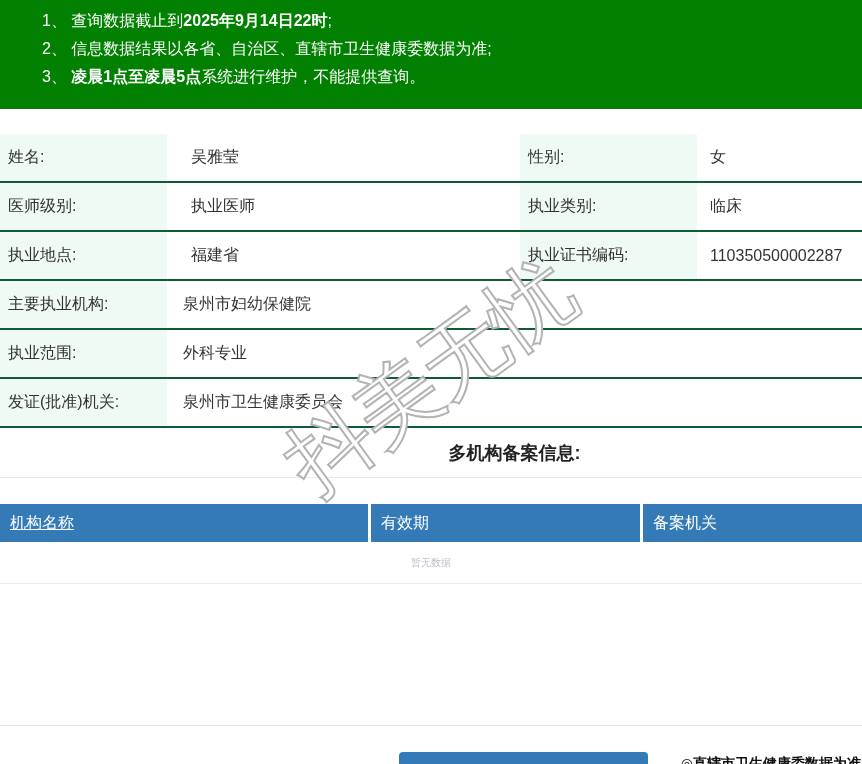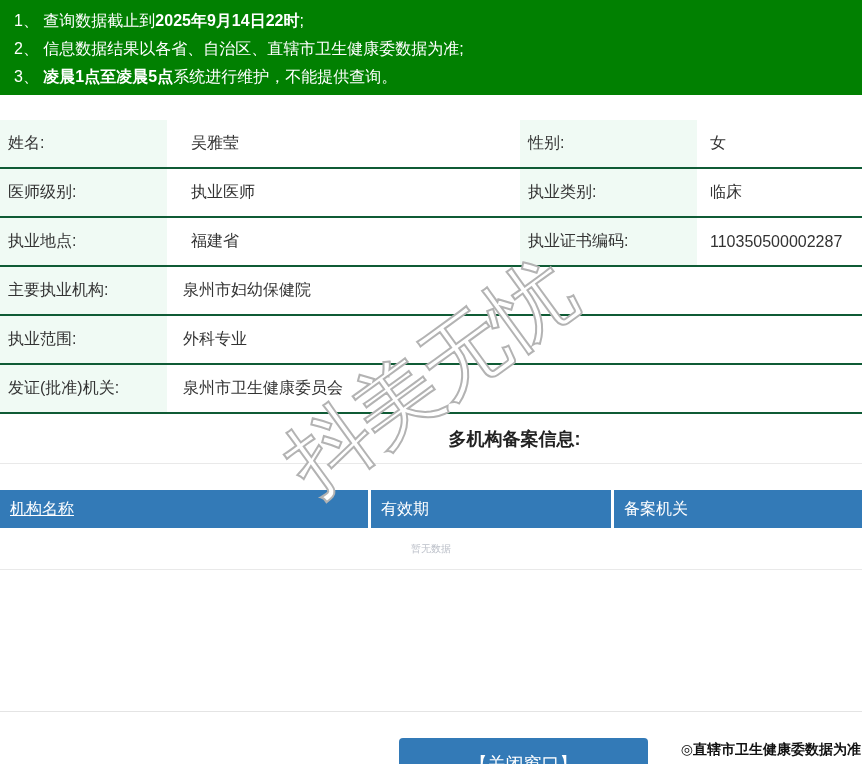--- a/index.html
+++ b/index.html
@@ -1,21 +1,21 @@
 <!DOCTYPE html>
 <html><head>
 <meta charset="utf-8">
 <style>
   * { margin:0; padding:0; box-sizing:border-box; }
   html,body { width:862px; height:764px; overflow:hidden; background:#fff;
     font-family:"Liberation Sans","DejaVu Sans",sans-serif; color:#333; }
   .page { position:relative; width:862px; height:764px; overflow:hidden; }
 
   
-  .notice { height:95px; background:#018001; color:#fff; padding:7px 10px 0 14px;
+  .notice { height:109px; background:#018001; color:#fff; padding:7px 10px 0 42px;
     font-size:16px; line-height:28px; }
   .notice .ln { white-space:nowrap; }
   .notice b { font-weight:bold; }
 
   
   .info-table { margin-top:25px; }
   .info-row { display:flex; height:49px; border-bottom:2px solid #0f5b35; align-items:stretch; }
   .lbl { width:167px; background:#f0faf4; display:flex; align-items:center;
     padding-left:8px; font-size:16px; flex:none; }
   .val { display:flex; align-items:center; padding-left:16px; font-size:16px; }
@@ -27,21 +27,21 @@
   
   .heading-wrap { height:50px; border-bottom:1px solid #e9e9e9; }
   .heading { margin-left:167px; text-align:center; font-size:18px; font-weight:bold;
     line-height:50px; color:#222; }
 
   
   .records { margin-top:26px; }
   .rec-head { display:flex; height:38px; background:#337ab7; color:#fff; }
   .rec-col { display:flex; align-items:center; padding-left:10px; font-size:16px; }
   .rec-col.c1 { width:368px; flex:none;text-decoration:underline; }
-  .rec-col.c2 { width:243px; flex:none; border-left:3px solid #fff; }
+  .rec-col.c2 { width:272px; flex:none; border-left:3px solid #fff; }
   .rec-col.c3 { flex:1; border-left:3px solid #fff; }
   .rec-empty { height:42px; line-height:42px; text-align:center; color:#bcc0c9;
     font-size:10px; border-bottom:1px solid #e9e9e9; }
 
   
   .pre-footer-gap { height:141px; }
   .pre-footer-line { border-top:1px solid #e4e4e4; }
   .footer { position:relative; height:52px; }
   .close-btn { position:absolute; left:399px; top:26px; width:249px; height:44px;
     background:#337ab7; border:none; border-radius:4px; color:#fff; font-size:18px;

